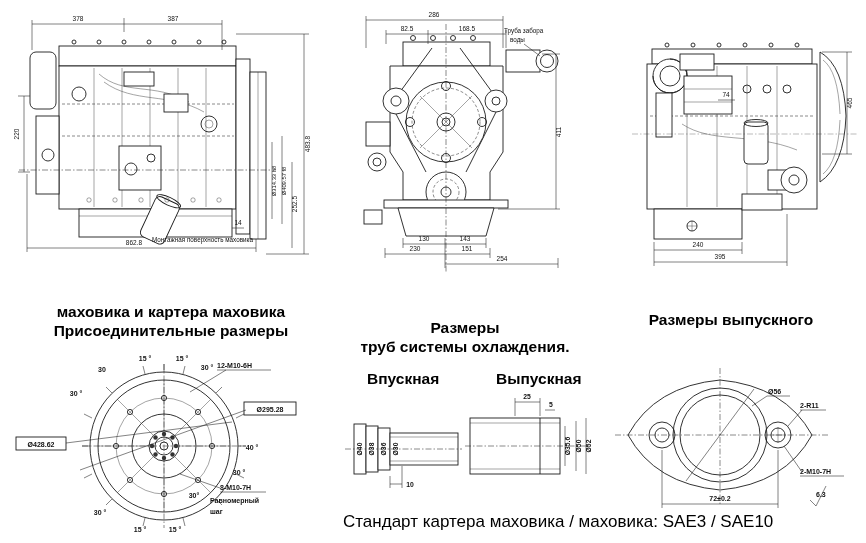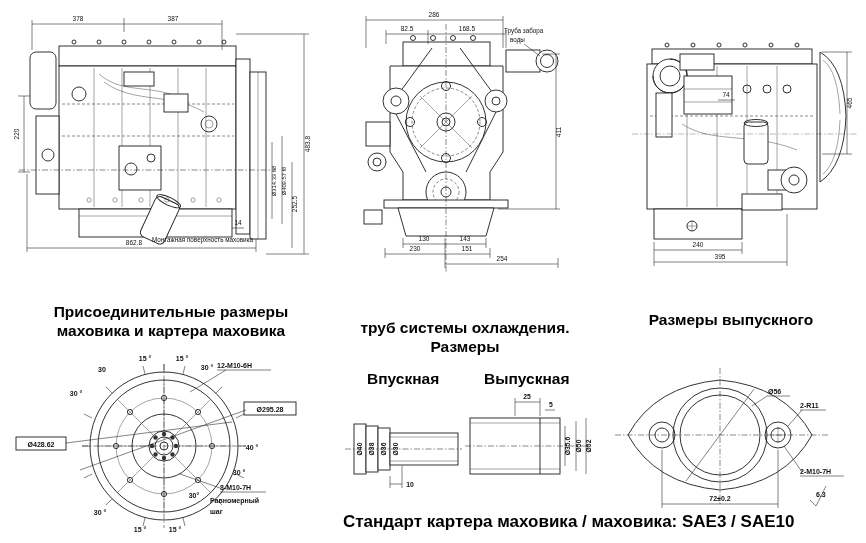--- a/index.html
+++ b/index.html
@@ -1,21 +1,21 @@
 <!DOCTYPE html>
 <html><head>
 <meta charset="utf-8">
 <style>
   html,body{margin:0;padding:0;}
   body{width:866px;height:543px;background:#fff;position:relative;overflow:hidden;
        font-family:"Liberation Sans",sans-serif;color:#000;}
   .abs{position:absolute;}
   .title{font-weight:bold;font-size:15.5px;line-height:19px;text-align:center;}
   .biglbl{font-weight:bold;font-size:15.5px;}
-  .footer{font-weight:bold;font-size:17px;white-space:nowrap;}
+  .footer{font-weight:normal;font-size:17px;white-space:nowrap;}
   svg{display:block;}
   svg text{font-family:"Liberation Sans",sans-serif;fill:#111;}
   .s{stroke:#1c1c1c;stroke-width:0.9;fill:none;}
   .sf{stroke:#1c1c1c;stroke-width:0.9;fill:#fff;}
   .thin{stroke:#2a2a2a;stroke-width:0.5;fill:none;opacity:.85;}
   .dash{stroke:#2a2a2a;stroke-width:0.55;fill:none;stroke-dasharray:6 2 1.5 2;}
   .dashed{stroke:#2a2a2a;stroke-width:0.55;fill:none;stroke-dasharray:3 2;}
   .dl{stroke:#1c1c1c;stroke-width:0.55;fill:none;}
   .dim{font-size:6.5px;text-anchor:middle;}
   .dimS{font-size:5.8px;text-anchor:middle;}
@@ -246,22 +246,22 @@
       <line class="dl" x1="150" y1="238" x2="150" y2="250"></line>
     <line class="dl" x1="62" y1="246" x2="150" y2="246"></line>
     <text class="dim" x="106" y="243">240</text>
     <line class="dl" x1="195" y1="210" x2="195" y2="262"></line>
     <line class="dl" x1="62" y1="258" x2="195" y2="258"></line>
     <text class="dim" x="128" y="255">395</text>
   </g>
 </svg>
 
 <div class="abs title" style="left:12px;top:302px;width:318px;">
+  <div>маховика и картера маховика</div>
   <div>Присоединительные размеры</div>
-  <div>маховика и картера маховика</div>
 </div>
 
 <svg class="abs" style="left:14px;top:350px;" width="318" height="193" viewBox="0 0 318 193">
   <g>
     <circle class="s" cx="150" cy="96" r="74"></circle>
     <circle class="s" cx="150" cy="96" r="66"></circle>
     <circle class="thin" cx="150" cy="96" r="48"></circle>
     <circle class="s" cx="150" cy="96" r="32"></circle>
     <circle class="s" cx="150" cy="96" r="15"></circle>
     <circle class="s" cx="150" cy="96" r="9"></circle>
@@ -339,25 +339,25 @@
   <line class="dl" x1="206" y1="142" x2="252" y2="142"></line>
   <text class="flyL" x="196" y="153">Равномерный</text>
   <text class="flyL" x="196" y="164">шаг</text>
   <text class="fly" x="180" y="148">30°</text>
   <text class="fly" x="126" y="182">15 °</text>
   <text class="fly" x="161" y="182">15 °</text>
   <text class="fly" x="86" y="165">30 °</text>
 </svg>
 
 <div class="abs title" style="left:340px;top:318px;width:250px;">
+  <div>Размеры</div>
   <div>труб системы охлаждения.</div>
-  <div>Размеры</div>
 </div>
 <div class="abs biglbl" style="left:367px;top:370px;">Впускная</div>
-<div class="abs biglbl" style="left:484px;top:370px;text-align:center;">Выпускная</div>
+<div class="abs biglbl" style="left:496px;top:370px;text-align:center;">Выпускная</div>
 
 <svg class="abs" style="left:340px;top:392px;" width="125" height="118" viewBox="0 0 125 118">
   <rect class="sf" x="14" y="32" width="12" height="50"></rect>
   <rect class="sf" x="26" y="34" width="12" height="46"></rect>
   <rect class="sf" x="38" y="36" width="12" height="42"></rect>
   <rect class="sf" x="50" y="41" width="68" height="32"></rect>
   <line class="thin" x1="50" y1="45" x2="118" y2="45"></line>
     <line class="thin" x1="50" y1="69" x2="118" y2="69"></line>
   <line class="dash" x1="5" y1="57" x2="122" y2="57"></line>
   <text class="pd" transform="rotate(-90 20 57)" x="20" y="59">Ø40</text>

